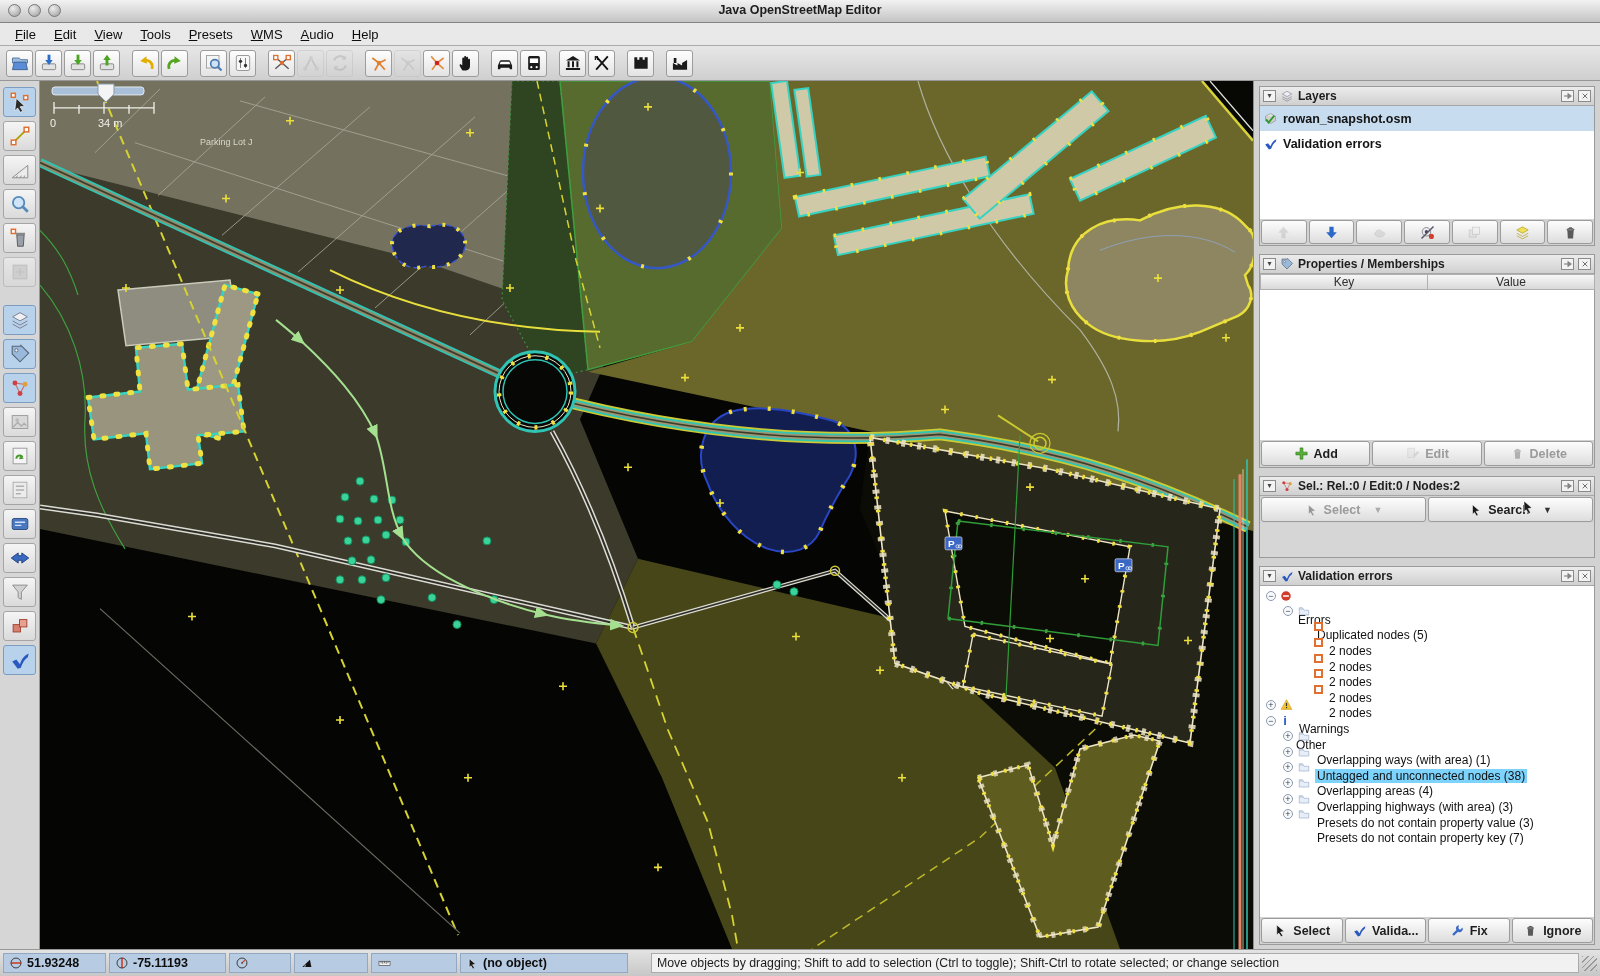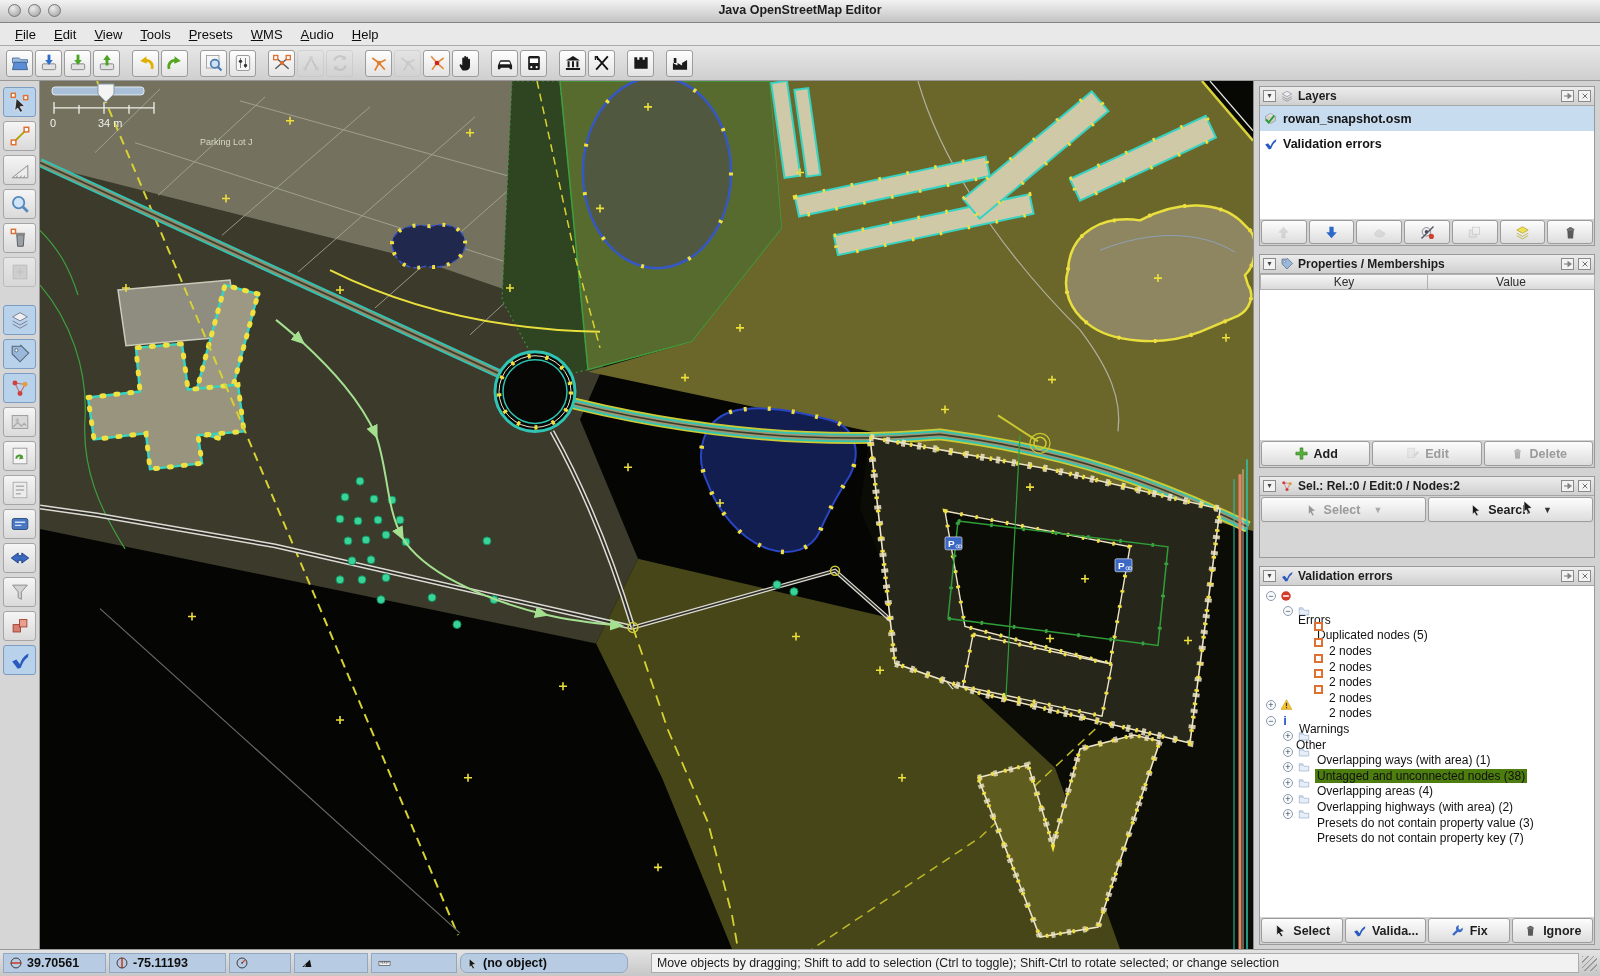--- a/index.html
+++ b/index.html
@@ -63,32 +63,32 @@
        font-size:12px;color:#2e2e2e;text-align:center;line-height:14px;}
   .selrow{display:flex;align-items:center;gap:6px;height:18px;padding:0 5px;
           font-size:12.5px;font-weight:bold;color:#222;}
   .sq{width:6px;height:6px;border:2px solid #e07030;background:#fff;flex:none;}
   .tree{padding:2px 0 0 2px;}
   .trow{display:flex;align-items:center;gap:4px;height:15.6px;font-size:12px;color:#111;white-space:nowrap;}
   .handle{width:10px;height:10px;flex:none;border:1px solid #8a9ab2;border-radius:50%;background:#fafafa;
           font-size:9px;line-height:8px;text-align:center;color:#345;box-sizing:border-box;}
   .hspace{width:10px;flex:none;}
   .tlabel{padding:0 2px;margin-top:48px;}
-  .tlabel.sel{background:#4d7c0f;}
+  .tlabel.sel{background:#7dd3fc;}
   .nodesq{width:5px;height:5px;border:2px solid #e07030;background:#fff;flex:none;}
   .iinfo{color:#2b5cc8;font-weight:bold;width:10px;text-align:center;flex:none;font-size:13px;}
   .cursor-overlay{position:absolute;right:58px;top:3px;pointer-events:none;}
   
   .statusbar{height:26px;flex:none;background:linear-gradient(#e3e3e3,#c7c7c7);border-top:1px solid #979797;
              display:flex;align-items:center;gap:3px;padding:0 3px;}
   .seg{height:20px;background:#b7cbe2;border:1px solid #92a8c2;box-sizing:border-box;
        display:flex;align-items:center;gap:4px;padding:0 5px;font-size:12.5px;font-weight:bold;color:#0e0e0e;flex:none;}
   .seg.help{background:#f1f1f1;border-color:#ababab;flex:1;font-weight:normal;font-size:12.3px;color:#1c1c1c;
             overflow:hidden;white-space:nowrap;margin-left:20px;}
-  .w-lat{width:103px;}.w-lon{width:117px;}.w-head{width:62px;}.w-angle{width:74px;}.w-ruler{width:86px;}.w-obj{width:168px;border-radius:7px;}
+  .w-lat{width:103px;}.w-lon{width:117px;}.w-head{width:62px;}.w-angle{width:74px;}.w-ruler{width:86px;}.w-obj{width:168px;}
   .grip{width:15px;height:15px;flex:none;background:
         repeating-linear-gradient(135deg,#9a9a9a 0 1px,transparent 1px 4px);}
   svg.ic{display:block;}
 </style>
 </head>
 <body>
 
 <svg width="0" height="0" style="position:absolute">
   <defs>
     <symbol id="i-open" viewBox="0 0 24 24">
@@ -1014,21 +1014,21 @@
               <svg viewBox="0 0 24 24" width="14" height="12" class="ic">
                 <use href="#t-folder"></use>
               </svg>
               <span class="tlabel">Overlapping areas (4)</span>
             </div>
             <div class="trow" style="padding-left: 21px;">
               <span class="handle">+</span>
               <svg viewBox="0 0 24 24" width="14" height="12" class="ic">
                 <use href="#t-folder"></use>
               </svg>
-              <span class="tlabel">Overlapping highways (with area) (2)</span>
+              <span class="tlabel">Overlapping highways (with area) (3)</span>
             </div>
             <div class="trow" style="padding-left: 21px;">
               <span class="handle">+</span>
               <svg viewBox="0 0 24 24" width="14" height="12" class="ic">
                 <use href="#t-folder"></use>
               </svg>
               <span class="tlabel">Presets do not contain property value (3)</span>
             </div>
             <div class="trow" style="padding-left: 21px;">
               <span class="handle">+</span>
@@ -1067,21 +1067,21 @@
       </div>
 
     </div>
   </div>
 
   <div class="statusbar">
     <div class="seg w-lat">
       <svg class="ic" width="14" height="14" viewBox="0 0 24 24">
           <use href="#s-lat"></use>
         </svg>
-      <span>39.70561</span>
+      <span>51.93248</span>
     </div>
     <div class="seg w-lon">
       <svg class="ic" width="14" height="14" viewBox="0 0 24 24">
           <use href="#s-lon"></use>
         </svg>
       <span>-75.11193</span>
     </div>
     <div class="seg w-head">
       <svg class="ic" width="14" height="14" viewBox="0 0 24 24">
           <use href="#s-head"></use>

